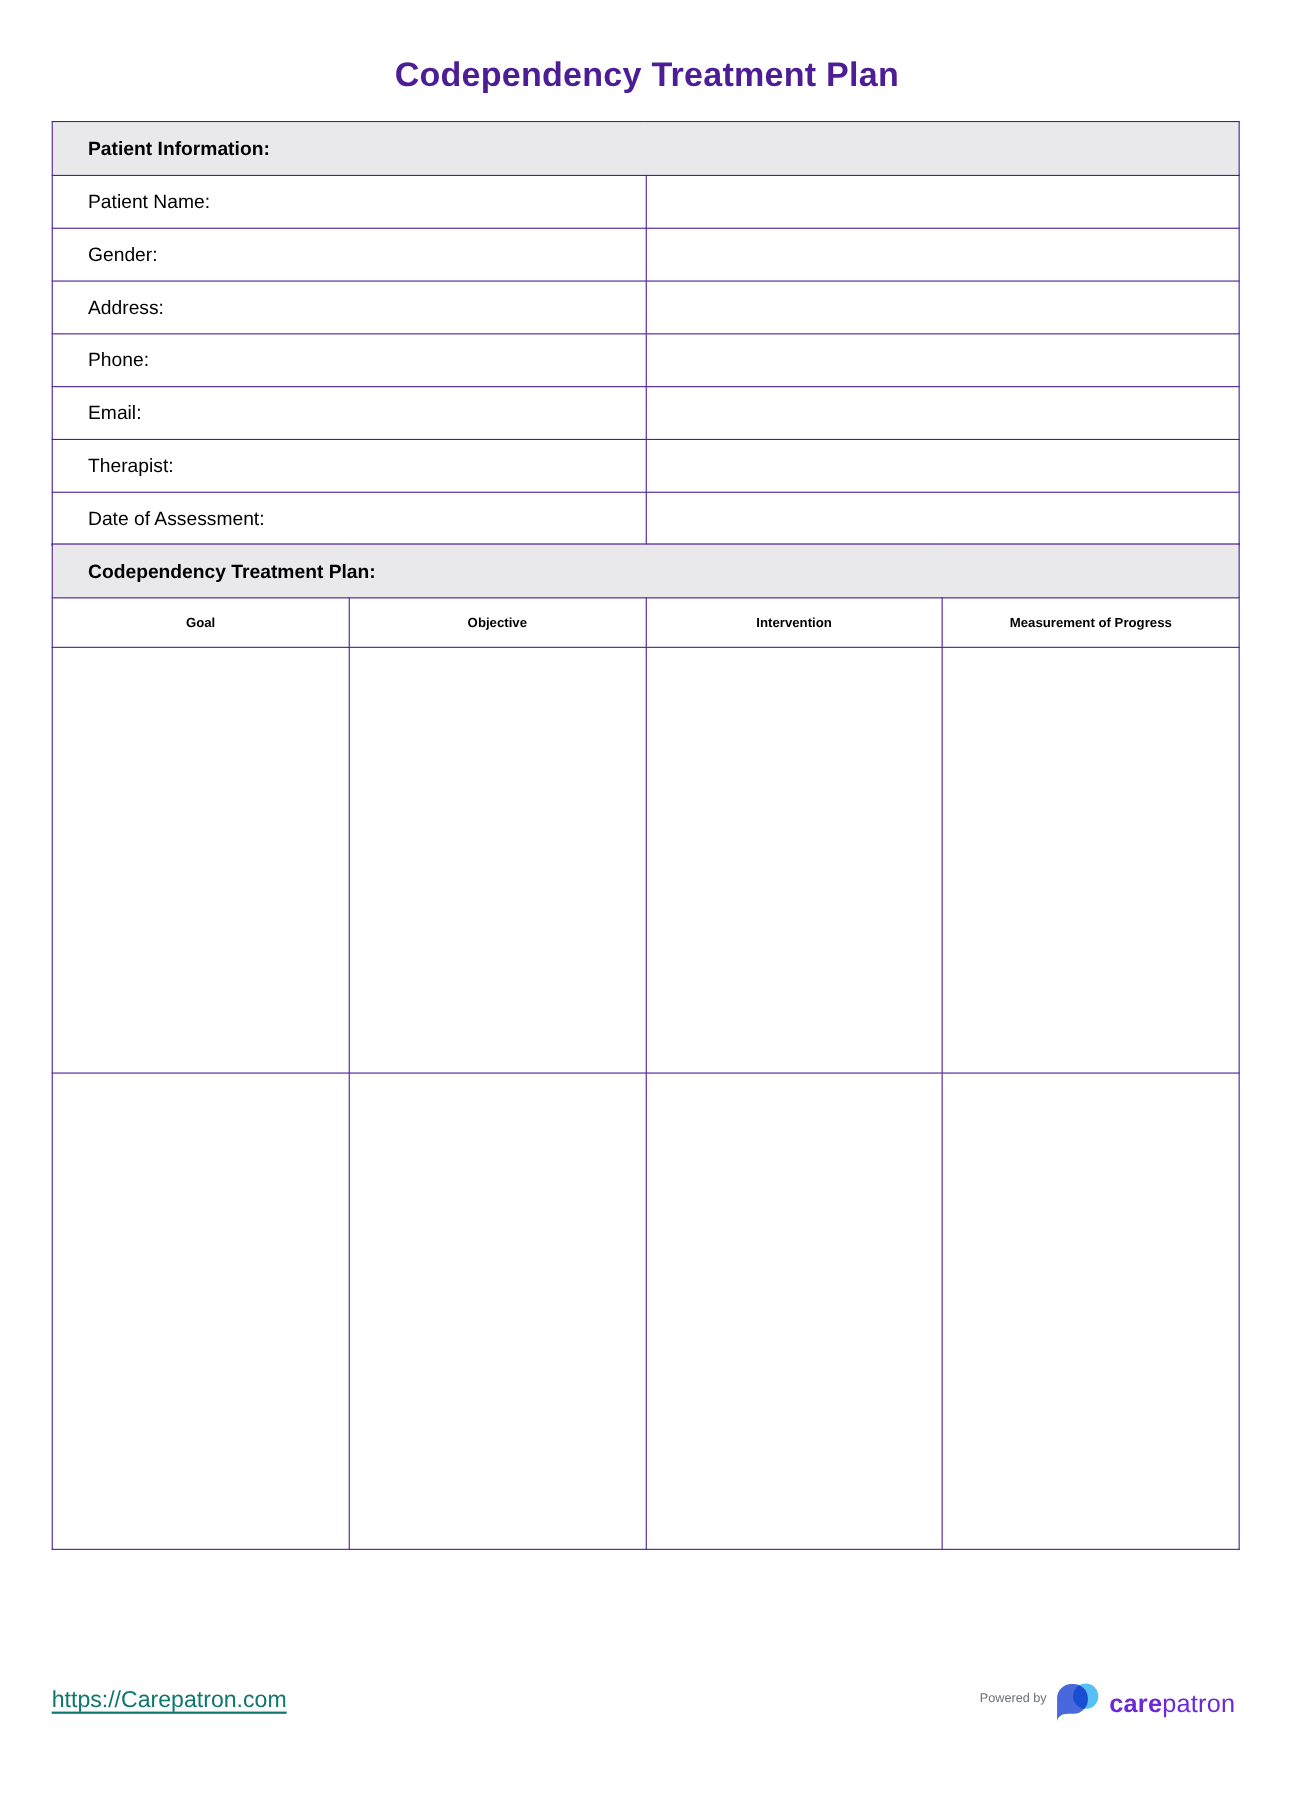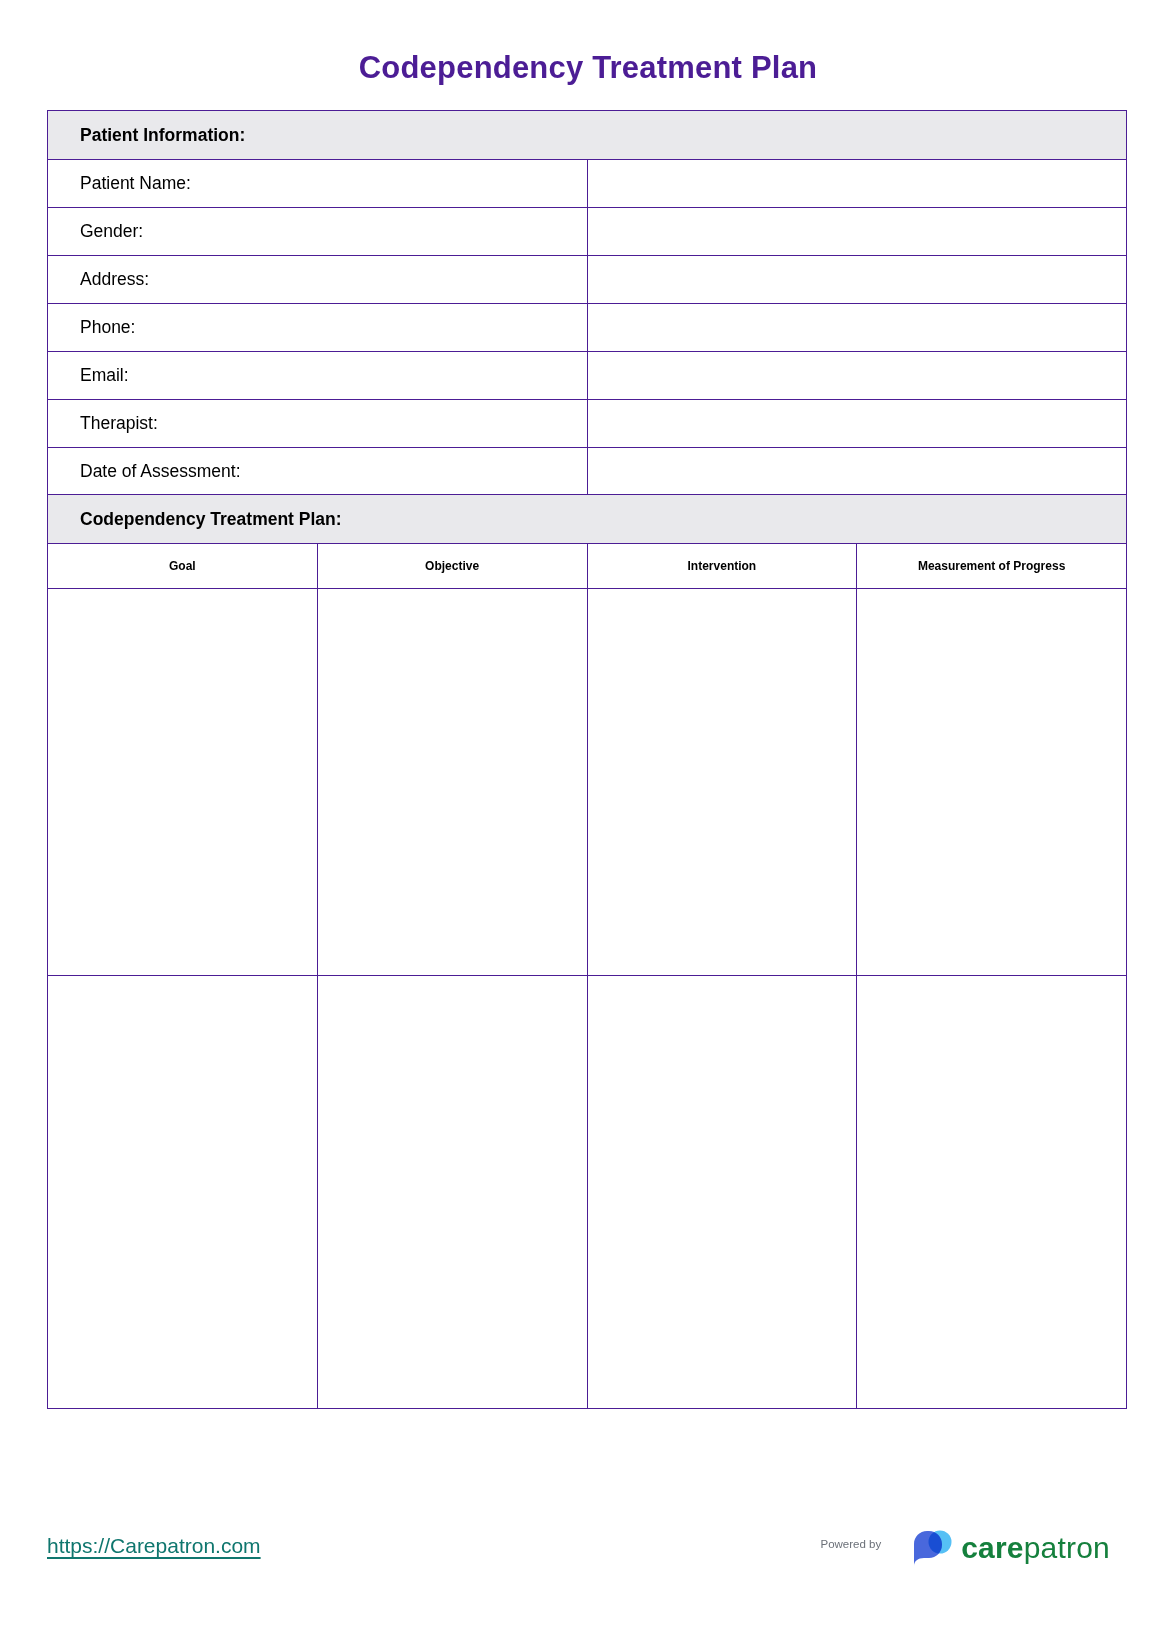--- a/index.html
+++ b/index.html
@@ -77,40 +77,40 @@
     left: 47px;
     top: 1534px;
     font-size: 21px;
     color: #0f766e;
     text-decoration: underline;
     text-underline-offset: 4px;
     cursor: pointer;
   }
   .powered-group {
     position: absolute;
-    right: 66px;
+    right: 53px;
     top: 1527px;
     display: flex;
     align-items: center;
-    gap: 26px;
+    gap: 3px;
   }
   .powered-by-label {
     font-size: 11.5px;
     color: #6b7078;
     position: relative;
     top: -4px;
   }
   .brand-lockup {
     display: flex;
     align-items: center;
     gap: 6px;
   }
   .brand-text {
-    font-size: 30px;
-    color: #15803d;
+    font-size: 23px;
+    color: #6d28d9;
     letter-spacing: 0.2px;
   }
   .brand-text .bold { font-weight: bold; }
   .logo-mark { display: block; }
 </style>
 </head>
 <body>
 
 <div class="page">
 

